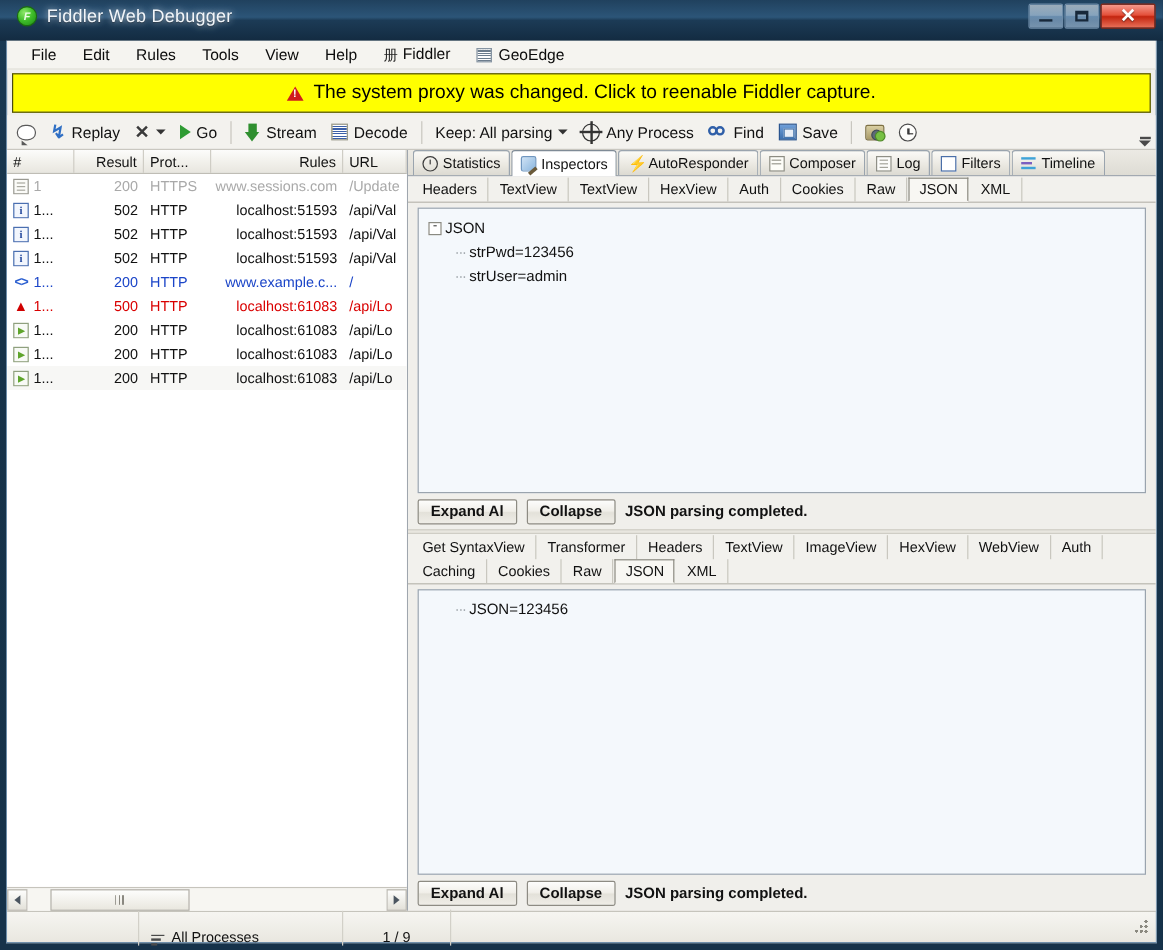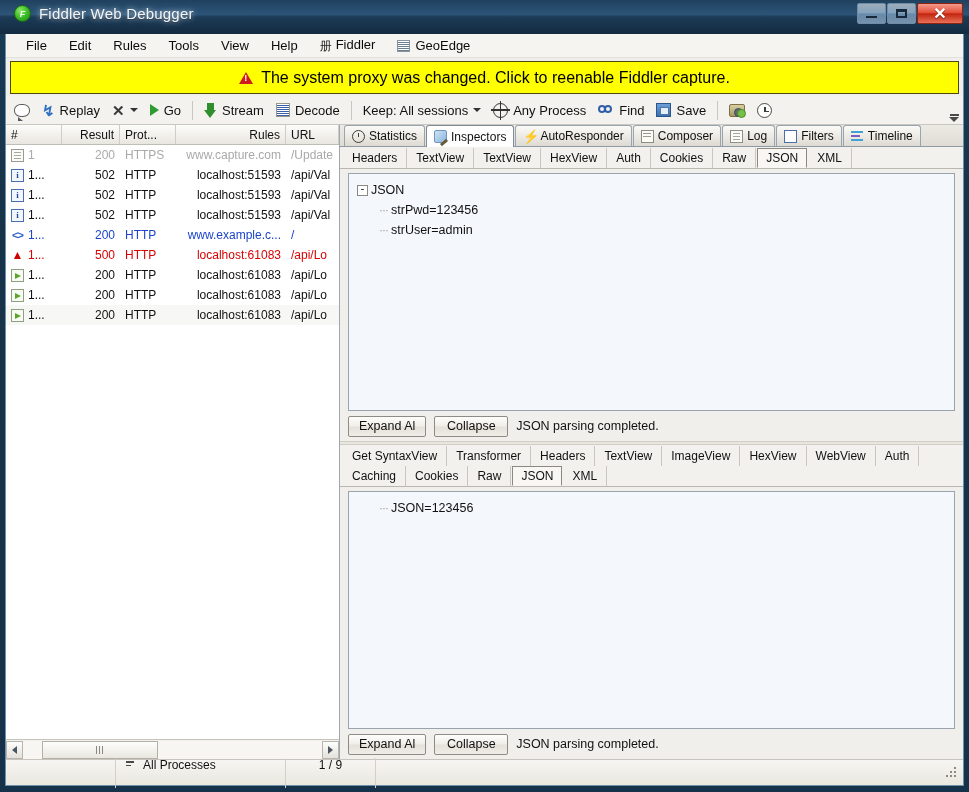--- a/index.html
+++ b/index.html
@@ -244,38 +244,38 @@
   .jrow.child { padding-left:22px; }
   .jexp {
     width:11px; height:11px; border:1px solid #8a8a82; background:#fff;
     display:flex; align-items:center; justify-content:center; font-size:10px;
     line-height:1; margin-right:3px; color:#222; flex:none; font-family:"Liberation Mono",monospace;
   }
   .jdash { color:#9aa0a6; margin-right:3px; letter-spacing:-1px; font-size:12px; }
 
   .pane-footer {
     height:30px; flex:none; display:flex; align-items:center; gap:8px;
-    padding:0 8px; font-size:12.5px; color:#111;
+    padding:0 8px; font-size:12.5px; color:#111;font-weight:bold;
   }
   .btn {
     height:21px; min-width:74px; padding:0 10px;
     background:linear-gradient(to bottom,#fdfdfc 0%,#f0eee8 48%,#e3e1d9 52%,#efedE7 100%);
     border:1px solid #8d8b83; border-radius:2px;
     display:flex; align-items:center; justify-content:center; cursor:default;
   }
 
   #split-h { height:4px; flex:none; background:#e8e6df; border-top:1px solid #cfcdc5; border-bottom:1px solid #cfcdc5; }
 
   
   #statusbar {
     height:26px; flex:none; display:flex; align-items:center;
     background:linear-gradient(to bottom,#f6f5f1,#e9e7e0);
     border-top:1px solid #c6c4bc; font-size:12px; color:#111;
   }
-  .sb-cell { height:30px; display:flex; align-items:flex-start; padding:0 10px; border-right:1px solid #d2d0c8; }
+  .sb-cell { height:30px; display:flex; align-items:flex-end; padding:0 10px; border-right:1px solid #d2d0c8; }
   .sb-cell.grow { flex:1; border-right:none; }
   .i-procs { display:flex; flex-direction:column; gap:2px; margin-right:6px; }
   .i-procs i { display:block; height:1.6px; background:#4a4a4a; }
   .i-procs i:nth-child(1){ width:11px; } .i-procs i:nth-child(2){ width:8px; } .i-procs i:nth-child(3){ width:5px; }
   #sb-grip { width:16px; height:16px; margin-left:auto; margin-right:3px;
     background:
       radial-gradient(circle 1.3px at 11px 11px, #8b8980 99%, transparent),
       radial-gradient(circle 1.3px at 7px 11px, #8b8980 99%, transparent),
       radial-gradient(circle 1.3px at 11px 7px, #8b8980 99%, transparent),
       radial-gradient(circle 1.3px at 3px 11px, #8b8980 99%, transparent),
@@ -351,21 +351,21 @@
             <i class="st"></i>
           </span>
         <span class="tb-lbl">Stream</span>
       </div>
       <div class="tb">
         <span class="i-decode"></span>
         <span class="tb-lbl">Decode</span>
       </div>
       <div class="tb-sep"></div>
       <div class="tb">
-        <span class="tb-lbl">Keep: All sessions</span>
+        <span class="tb-lbl">Keep: All parsing</span>
         <span class="i-caret"></span>
       </div>
       <div class="tb">
         <span class="i-target"></span>
         <span class="tb-lbl">Any Process</span>
       </div>
       <div class="tb">
         <span class="i-find">
             <i class="g1"></i>
             <i class="g2"></i>
@@ -401,21 +401,21 @@
         </div>
         <div id="grid-body">
 
           <div class="srow dim">
             <div class="sc c-num">
                 <span class="ri ri-doc"></span>
                 <span>1</span>
               </div>
             <div class="sc c-res">200</div>
             <div class="sc c-prot">HTTPS</div>
-            <div class="sc c-host">www.capture.com</div>
+            <div class="sc c-host">www.sessions.com</div>
             <div class="sc c-url">/Update</div>
           </div>
 
           <div class="srow">
             <div class="sc c-num">
                 <span class="ri ri-info">i</span>
                 <span>1...</span>
               </div>
             <div class="sc c-res">502</div>
             <div class="sc c-prot">HTTP</div>

